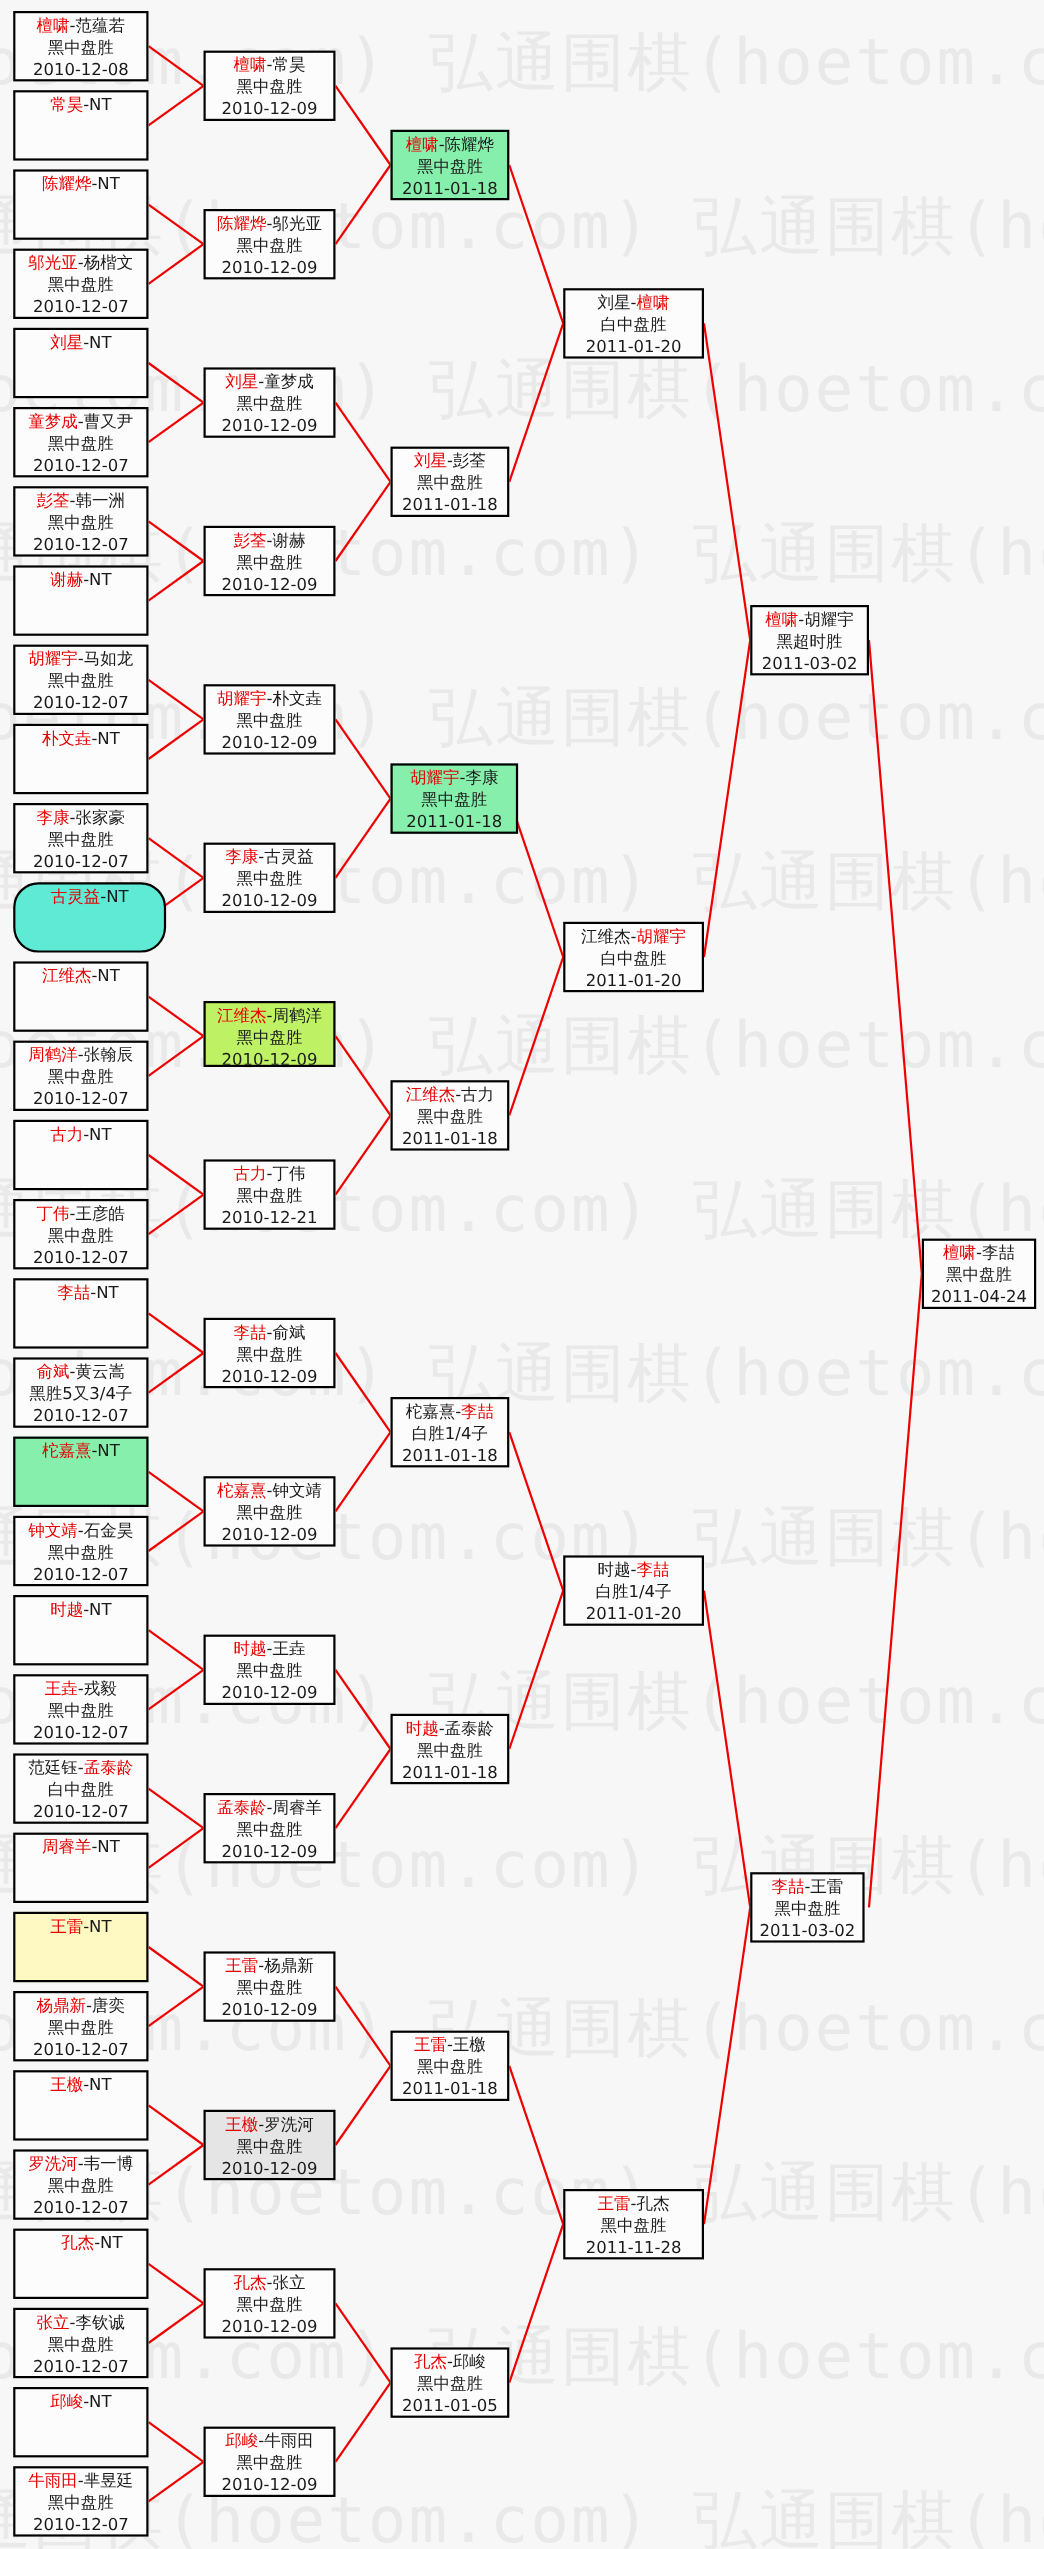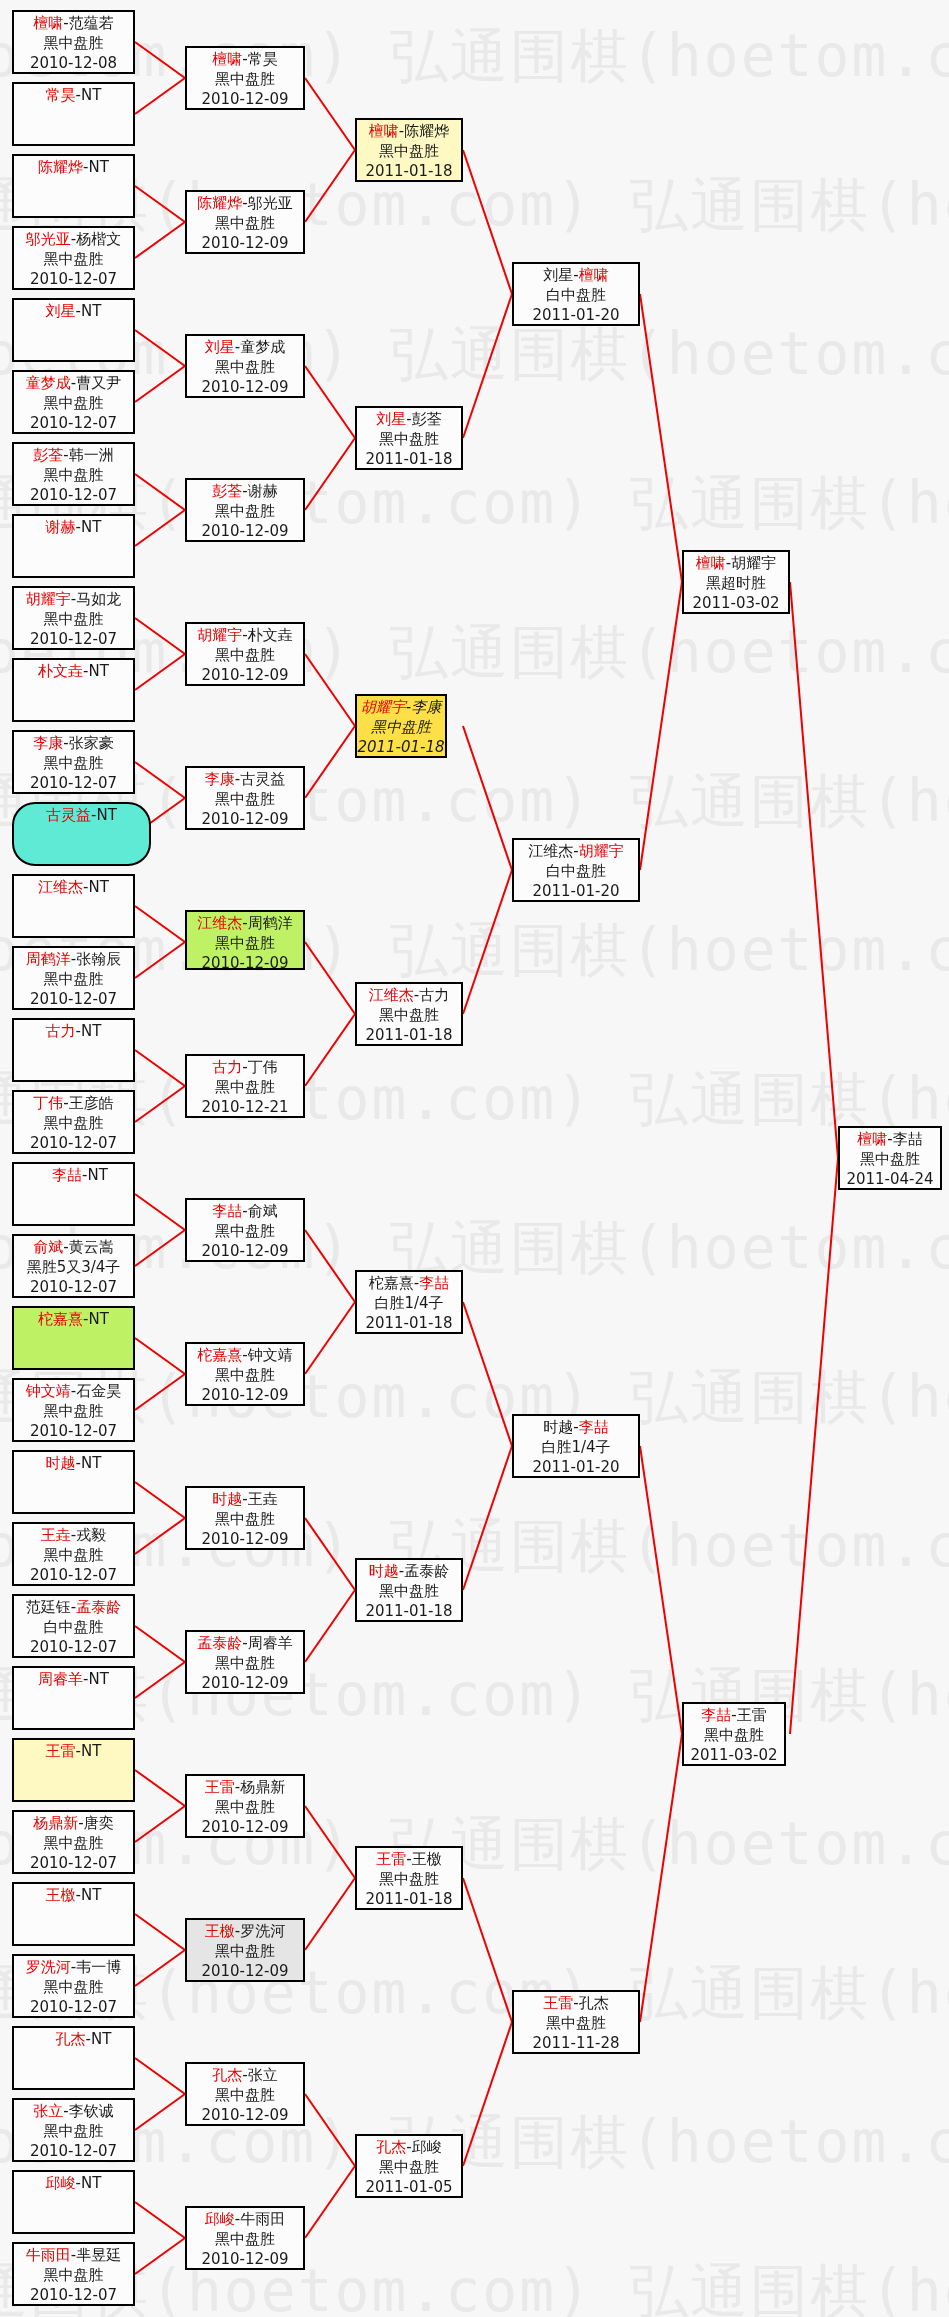--- a/index.html
+++ b/index.html
@@ -197,21 +197,21 @@
     <div class="match" style="left: 12px; top: 1162px; width: 123px; height: 64px; border-color: rgb(0, 0, 0); background: rgb(252, 252, 252); color: rgb(26, 26, 26); padding-left: 13px;">
       <div class="tline"><span class="winner" style="color: rgb(230, 0, 0);">李喆</span>-<span>NT</span></div>
       <div class="tline"></div>
       <div class="tline"></div>
     </div>
     <div class="match" style="left: 12px; top: 1234px; width: 123px; height: 64px; border-color: rgb(0, 0, 0); background: rgb(252, 252, 252); color: rgb(26, 26, 26);">
       <div class="tline"><span class="winner" style="color: rgb(230, 0, 0);">俞斌</span>-<span>黄云嵩</span></div>
       <div class="tline">黑胜5又3/4子</div>
       <div class="tline">2010-12-07</div>
     </div>
-    <div class="match" style="left: 12px; top: 1306px; width: 123px; height: 64px; border-color: rgb(0, 0, 0); background: #bef264; color: rgb(26, 26, 26);">
+    <div class="match" style="left: 12px; top: 1306px; width: 123px; height: 64px; border-color: rgb(0, 0, 0); background: #86efac; color: rgb(26, 26, 26);">
       <div class="tline"><span class="winner" style="color: rgb(230, 0, 0);">柁嘉熹</span>-<span>NT</span></div>
       <div class="tline"></div>
       <div class="tline"></div>
     </div>
     <div class="match" style="left: 12px; top: 1378px; width: 123px; height: 64px; border-color: rgb(0, 0, 0); background: rgb(252, 252, 252); color: rgb(26, 26, 26);">
       <div class="tline"><span class="winner" style="color: rgb(230, 0, 0);">钟文靖</span>-<span>石金昊</span></div>
       <div class="tline">黑中盘胜</div>
       <div class="tline">2010-12-07</div>
     </div>
     <div class="match" style="left: 12px; top: 1450px; width: 123px; height: 64px; border-color: rgb(0, 0, 0); background: rgb(252, 252, 252); color: rgb(26, 26, 26);">
@@ -347,31 +347,31 @@
     <div class="match" style="left: 185px; top: 2062px; width: 120px; height: 64px; border-color: rgb(0, 0, 0); background: rgb(252, 252, 252); color: rgb(26, 26, 26);">
       <div class="tline"><span class="winner" style="color: rgb(230, 0, 0);">孔杰</span>-<span>张立</span></div>
       <div class="tline">黑中盘胜</div>
       <div class="tline">2010-12-09</div>
     </div>
     <div class="match" style="left: 185px; top: 2206px; width: 120px; height: 64px; border-color: rgb(0, 0, 0); background: rgb(252, 252, 252); color: rgb(26, 26, 26);">
       <div class="tline"><span class="winner" style="color: rgb(230, 0, 0);">邱峻</span>-<span>牛雨田</span></div>
       <div class="tline">黑中盘胜</div>
       <div class="tline">2010-12-09</div>
     </div>
-    <div class="match" style="left: 355px; top: 118px; width: 108px; height: 64px; border-color: rgb(0, 0, 0); background: #fef9c3; color: rgb(26, 26, 26);">
+    <div class="match" style="left: 355px; top: 118px; width: 108px; height: 64px; border-color: rgb(0, 0, 0); background: #86efac; color: rgb(26, 26, 26);">
       <div class="tline"><span class="winner" style="color: rgb(230, 0, 0);">檀啸</span>-<span>陈耀烨</span></div>
       <div class="tline">黑中盘胜</div>
       <div class="tline">2011-01-18</div>
     </div>
     <div class="match" style="left: 355px; top: 406px; width: 108px; height: 64px; border-color: rgb(0, 0, 0); background: rgb(252, 252, 252); color: rgb(26, 26, 26);">
       <div class="tline"><span class="winner" style="color: rgb(230, 0, 0);">刘星</span>-<span>彭荃</span></div>
       <div class="tline">黑中盘胜</div>
       <div class="tline">2011-01-18</div>
     </div>
-    <div class="match" style="left: 355px; top: 694px; width: 92px; height: 64px; border-color: rgb(0, 0, 0); background: #fde047; color: rgb(26, 26, 26); font-style: italic;">
+    <div class="match" style="left: 355px; top: 694px; width: 116px; height: 64px; border-color: rgb(0, 0, 0); background: #86efac; color: rgb(26, 26, 26);">
       <div class="tline"><span class="winner" style="color: rgb(230, 0, 0);">胡耀宇</span>-<span>李康</span></div>
       <div class="tline">黑中盘胜</div>
       <div class="tline">2011-01-18</div>
     </div>
     <div class="match" style="left: 355px; top: 982px; width: 108px; height: 64px; border-color: rgb(0, 0, 0); background: rgb(252, 252, 252); color: rgb(26, 26, 26);">
       <div class="tline"><span class="winner" style="color: rgb(230, 0, 0);">江维杰</span>-<span>古力</span></div>
       <div class="tline">黑中盘胜</div>
       <div class="tline">2011-01-18</div>
     </div>
     <div class="match" style="left: 355px; top: 1270px; width: 108px; height: 64px; border-color: rgb(0, 0, 0); background: rgb(252, 252, 252); color: rgb(26, 26, 26);">

